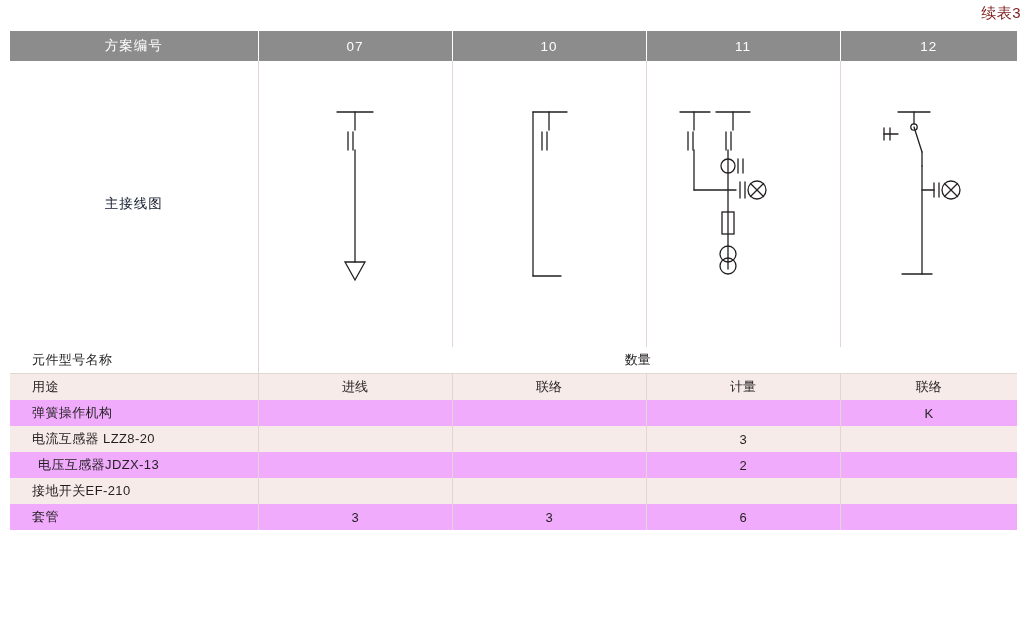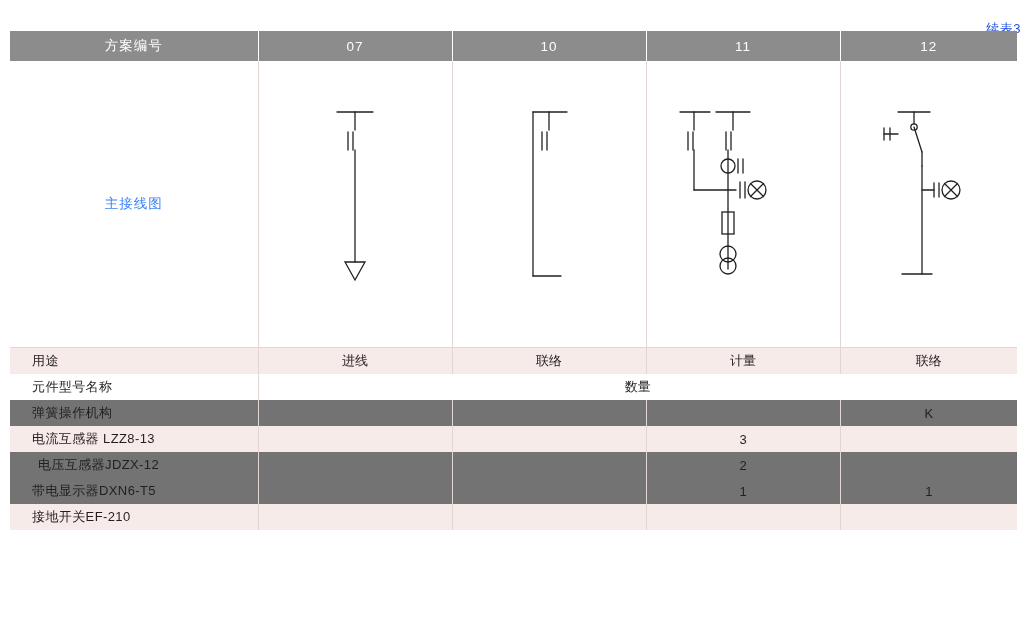--- a/index.html
+++ b/index.html
@@ -16,24 +16,23 @@
   }
   .page {
     position: relative;
     width: 1029px;
     height: 633px;
   }
   .cont-label {
     position: absolute;
     top: 4px;
     right: 8px;
-    font-size: 13px;
-    color: #1d4ed8;
+    font-size: 15px;
+    color: #7f1d1d;
     letter-spacing: 0.5px;
-    margin-top: 16px;
   }
   table.spec {
     position: absolute;
     top: 31px;
     left: 10px;
     width: 1007px;
     border-collapse: collapse;
     table-layout: fixed;
     font-size: 13px;
   }
@@ -60,40 +59,40 @@
     background: #ffffff;
     height: 286px;
     border-right: 1px solid #e2d6d2;
     vertical-align: middle;
     position: relative;
   }
   tr.diagram td:last-child { border-right: none; }
   tr.diagram td.first {
     font-size: 13.5px;
     letter-spacing: 1px;
-    color: #3b82f6;
+    color: #0f172a;
   }
 
   
   tr.data td {
     height: 26px;
     border-right: 1px solid #e2d6d2;
     font-size: 13px;
   }
   tr.data td:last-child { border-right: none; }
   tr.data td.first {
     text-align: left;
     padding-left: 22px;
     letter-spacing: 0.4px;
   }
   tr.data td.first.indent {
     padding-left: 28px;
   }
   tr.pink td { background: #f7ebe9; }
-  tr.white td { background: #737373; }
+  tr.white td { background: #f0abfc; }
   tr.qty-head td { background: #ffffff; }
 
   .rowline-top td {
     border-top: 1px solid #e2d6d2;
   }
 
   
   .dg {
     display: block;
     margin: 0 auto;
@@ -214,70 +213,70 @@
               <line x1="85" y1="89" x2="85" y2="103"></line>
               <line x1="68" y1="96" x2="80" y2="96"></line>
               <circle cx="97" cy="96" r="9"></circle>
               <line x1="90.5" y1="89.5" x2="103.5" y2="102.5"></line>
               <line x1="103.5" y1="89.5" x2="90.5" y2="102.5"></line>
             </g>
           </svg>
         </td>
       </tr>
 
+      <tr class="data white qty-head">
+        <td class="first">元件型号名称</td>
+        <td colspan="4">数量</td>
+      </tr>
+
       <tr class="data pink rowline-top">
         <td class="first">用途</td>
         <td>进线</td>
         <td>联络</td>
         <td>计量</td>
         <td>联络</td>
       </tr>
 
-      <tr class="data white qty-head">
-        <td class="first">元件型号名称</td>
-        <td colspan="4">数量</td>
-      </tr>
-
 
       <tr class="data white">
         <td class="first">弹簧操作机构</td>
         <td></td>
         <td></td>
         <td></td>
         <td>K</td>
       </tr>
 
       <tr class="data pink">
-        <td class="first">电流互感器 LZZ8-13</td>
+        <td class="first">电流互感器 LZZ8-20</td>
         <td></td>
         <td></td>
         <td>3</td>
         <td></td>
       </tr>
 
       <tr class="data white">
-        <td class="first indent">电压互感器JDZX-12</td>
+        <td class="first indent">电压互感器JDZX-13</td>
         <td></td>
         <td></td>
         <td>2</td>
         <td></td>
       </tr>
 
 
-      <tr class="data white">
-        <td class="first">带电显示器DXN6-T5</td>
-        <td></td>
-        <td></td>
-        <td>1</td>
-        <td>1</td>
-      </tr>
 
       <tr class="data pink">
         <td class="first">接地开关EF-210</td>
         <td></td>
         <td></td>
         <td></td>
         <td></td>
       </tr>
 
+      <tr class="data white">
+        <td class="first">套管</td>
+        <td>3</td>
+        <td>3</td>
+        <td>6</td>
+        <td></td>
+      </tr>
     </tbody>
   </table>
 </div>
 
 </body></html>

